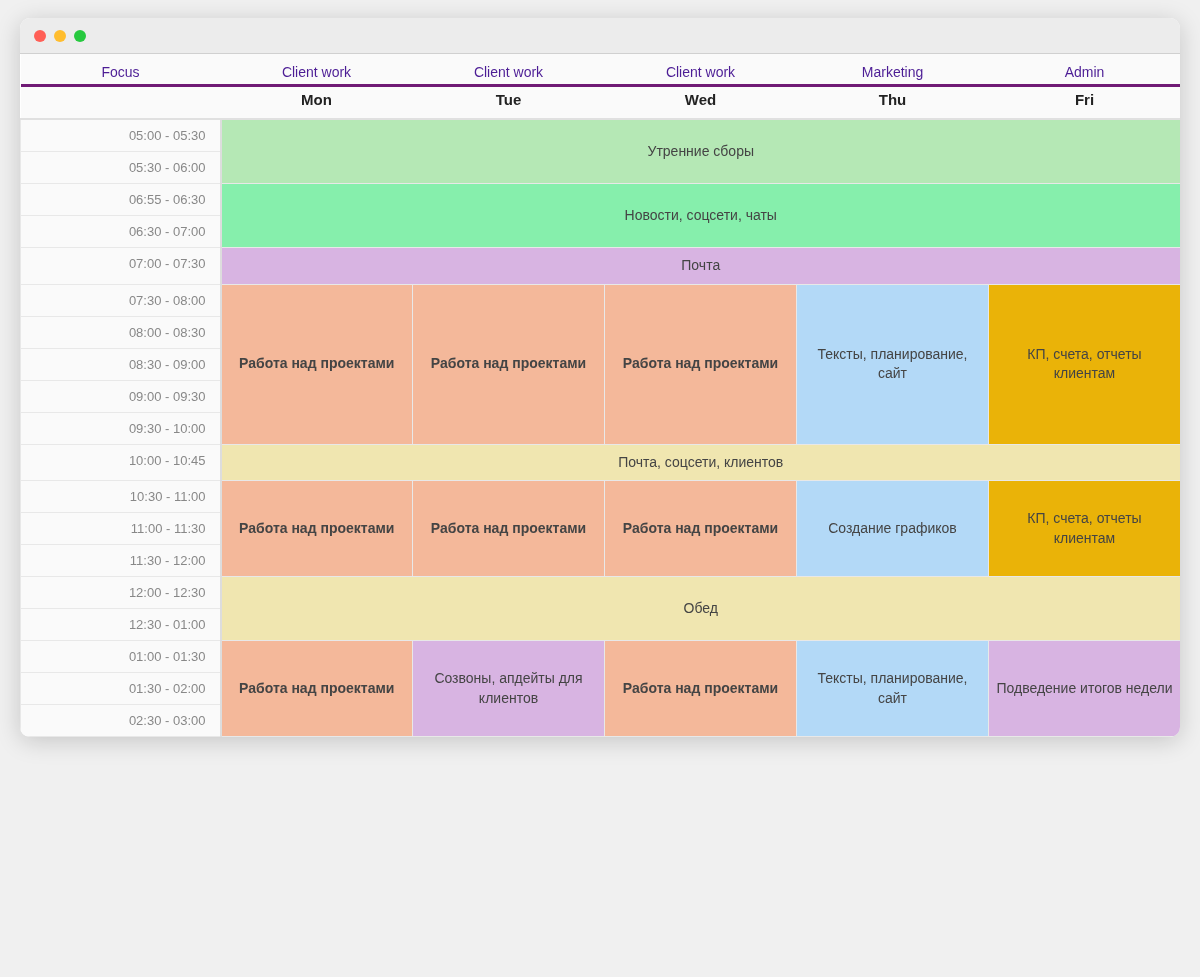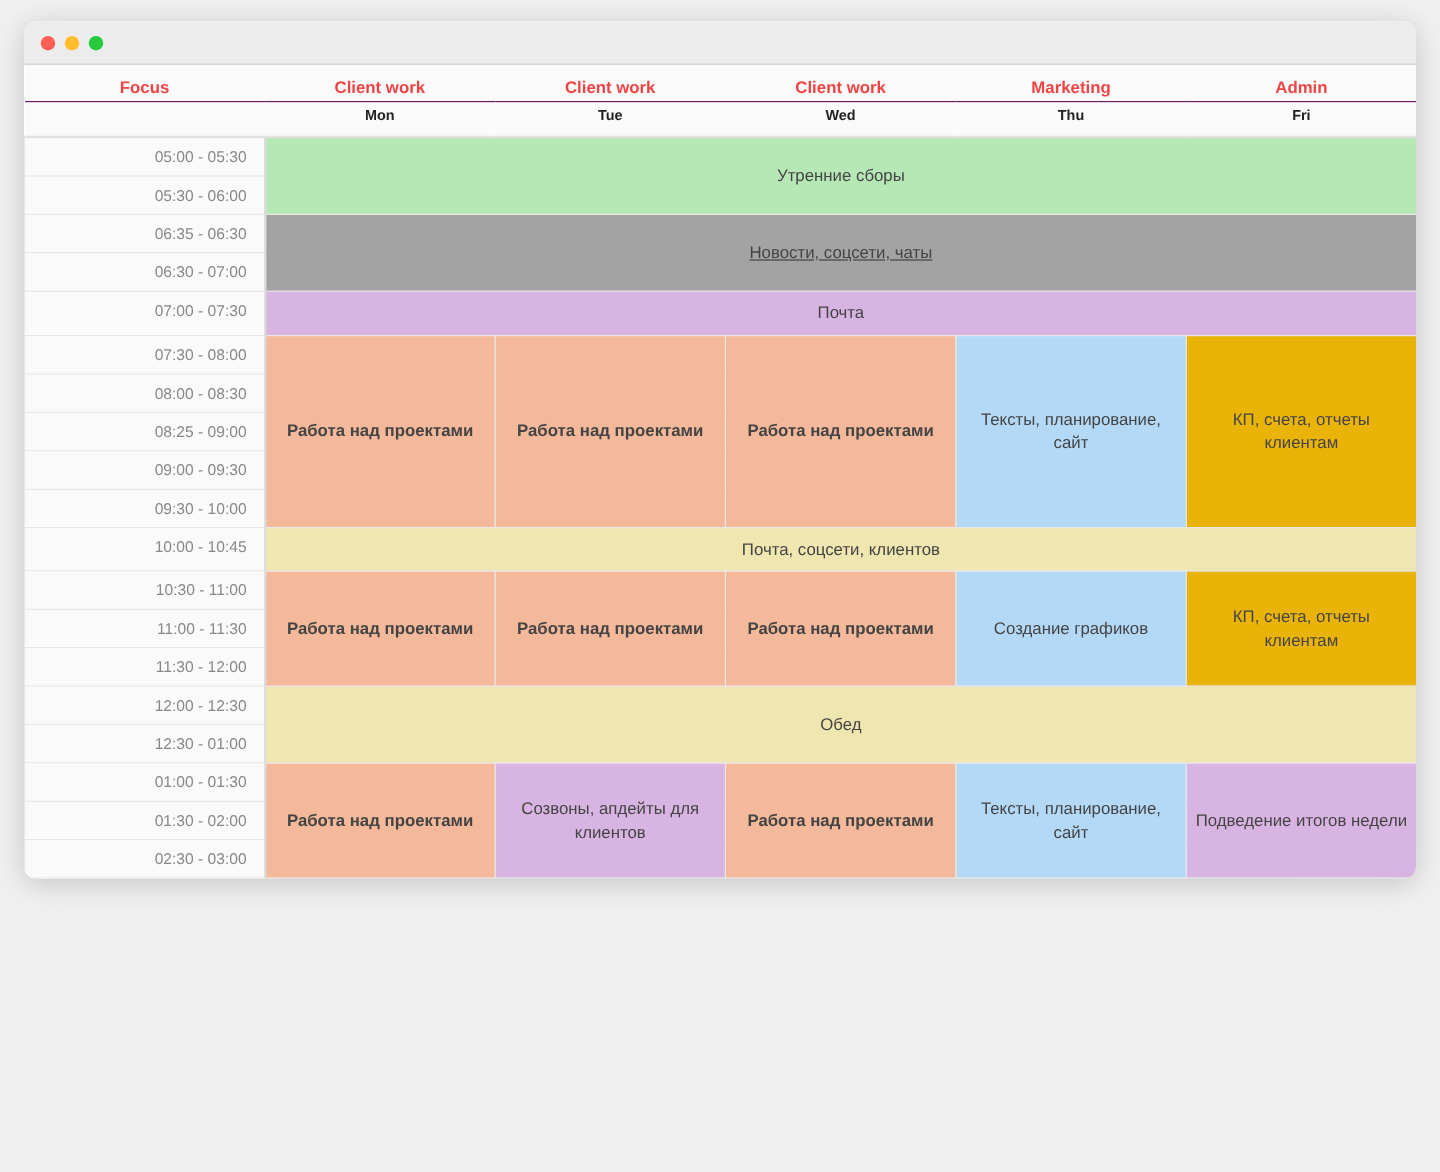--- a/index.html
+++ b/index.html
@@ -40,29 +40,29 @@
     table {
       width: 100%;
       border-collapse: collapse;
       table-layout: fixed;
     }
     col.time-col { width: 200px; }
     col.day-col  { width: 192px; }
 
     thead th {
       font-size: 14px;
-      font-weight: 700;
-      color: #ef4444;
+      font-weight: 400;
+      color: #4c1d95;
       padding: 10px 8px 4px;
       text-align: center;
-      border-bottom: 1px solid #701a75;
+      border-bottom: 3px solid #701a75;
       background: #fafafa;
     }
     thead tr.day-row th {
-      font-size: 12px;
+      font-size: 15px;
       font-weight: 700;
       color: #222;
       padding: 4px 8px 10px;
       border-bottom: 2px solid #e0e0e0;
     }
 
     tbody td {
       border: 1px solid #e8e8e8;
       padding: 0;
       vertical-align: top;
@@ -80,21 +80,21 @@
 
     .event-cell {
       text-align: center;
       vertical-align: middle;
       padding: 8px 6px;
       font-size: 14px;
       line-height: 1.4;
       color: #444;
     }
     .green-light  { background: #b5e8b5; margin-top: 24px; }
-    .blue-light   { background: #a3a3a3; text-decoration: underline; }
+    .blue-light   { background: #86efac; }
     .purple-light { background: #d8b4e2; }
     .orange-light { background: #f4b89a; }
     .blue2-light  { background: #b3d9f7; }
     .yellow-light { background: #eab308; }
     .cream-light  { background: #f0e6b0; }
 
     .bold-text { font-weight: 600; }
   </style>
 </head>
 <body>
@@ -137,21 +137,21 @@
 
         <tr>
           <td class="time-cell">05:00 - 05:30</td>
           <td colspan="5" rowspan="2" class="event-cell green-light">Утренние сборы</td>
         </tr>
         <tr>
           <td class="time-cell">05:30 - 06:00</td>
         </tr>
 
         <tr>
-          <td class="time-cell">06:35 - 06:30</td>
+          <td class="time-cell">06:55 - 06:30</td>
           <td colspan="5" rowspan="2" class="event-cell blue-light">Новости, соцсети, чаты</td>
         </tr>
         <tr>
           <td class="time-cell">06:30 - 07:00</td>
         </tr>
 
         <tr>
           <td class="time-cell">07:00 - 07:30</td>
           <td colspan="5" class="event-cell purple-light">Почта</td>
         </tr>
@@ -168,21 +168,21 @@
 планирование,
 сайт</td>
           <td rowspan="5" class="event-cell yellow-light">КП, счета,
 отчеты
 клиентам</td>
         </tr>
         <tr>
           <td class="time-cell">08:00 - 08:30</td>
         </tr>
         <tr>
-          <td class="time-cell">08:25 - 09:00</td>
+          <td class="time-cell">08:30 - 09:00</td>
         </tr>
         <tr>
           <td class="time-cell">09:00 - 09:30</td>
         </tr>
         <tr>
           <td class="time-cell">09:30 - 10:00</td>
         </tr>
 
         <tr>
           <td class="time-cell">10:00 - 10:45</td>

